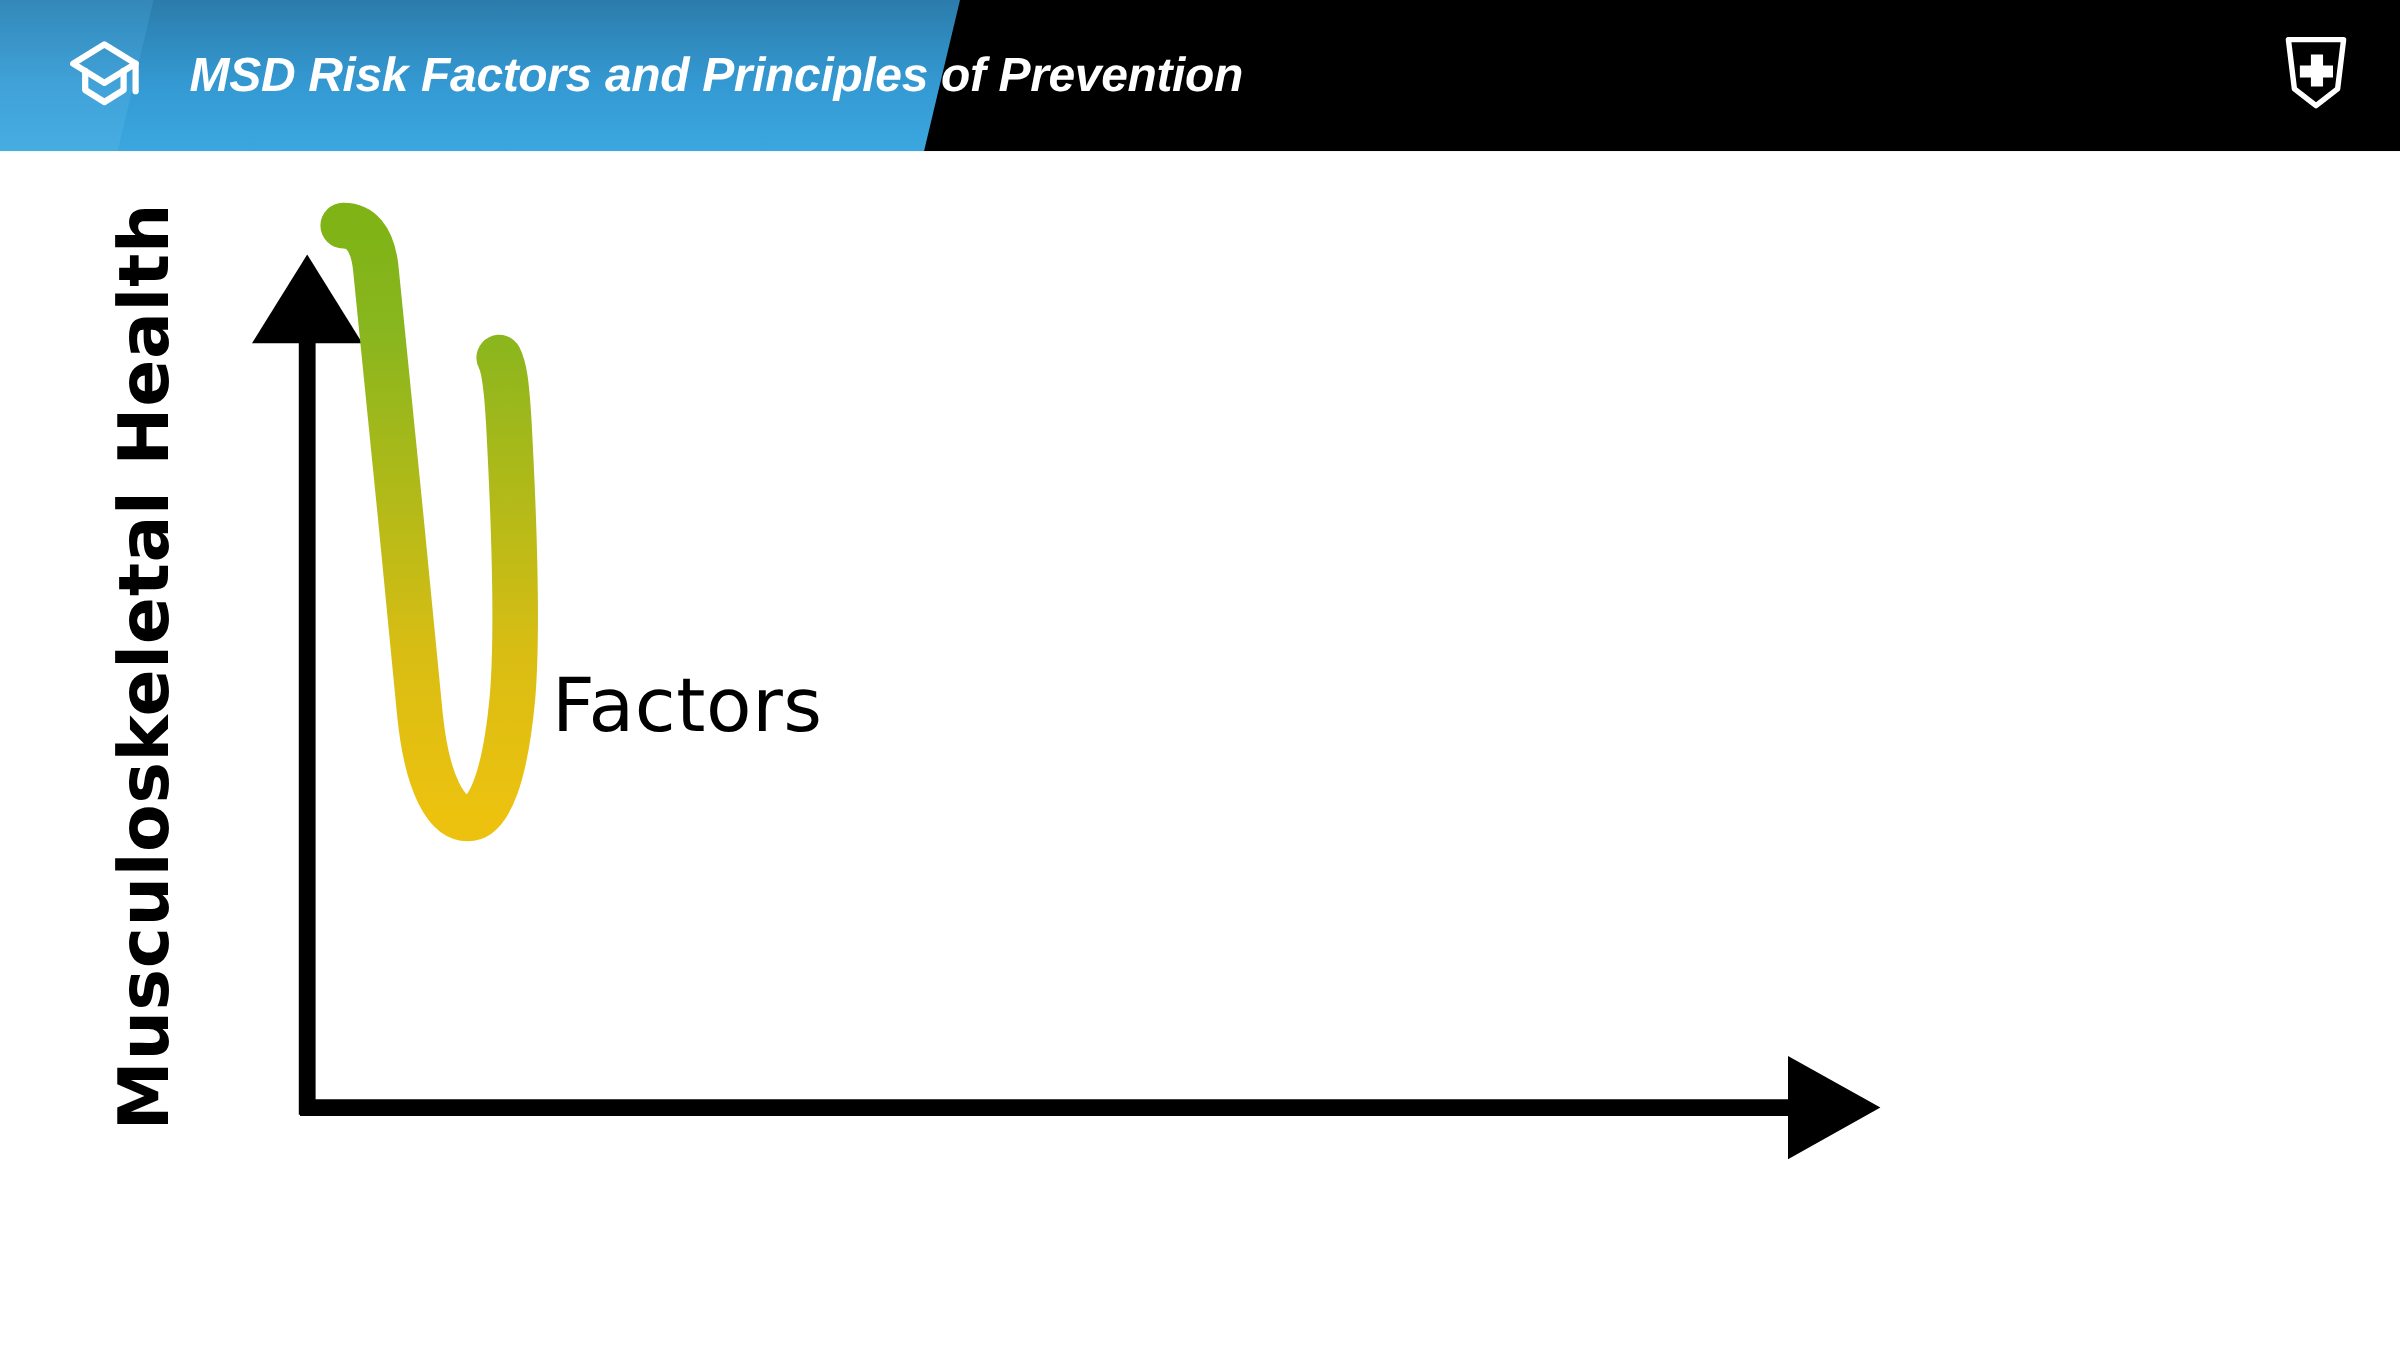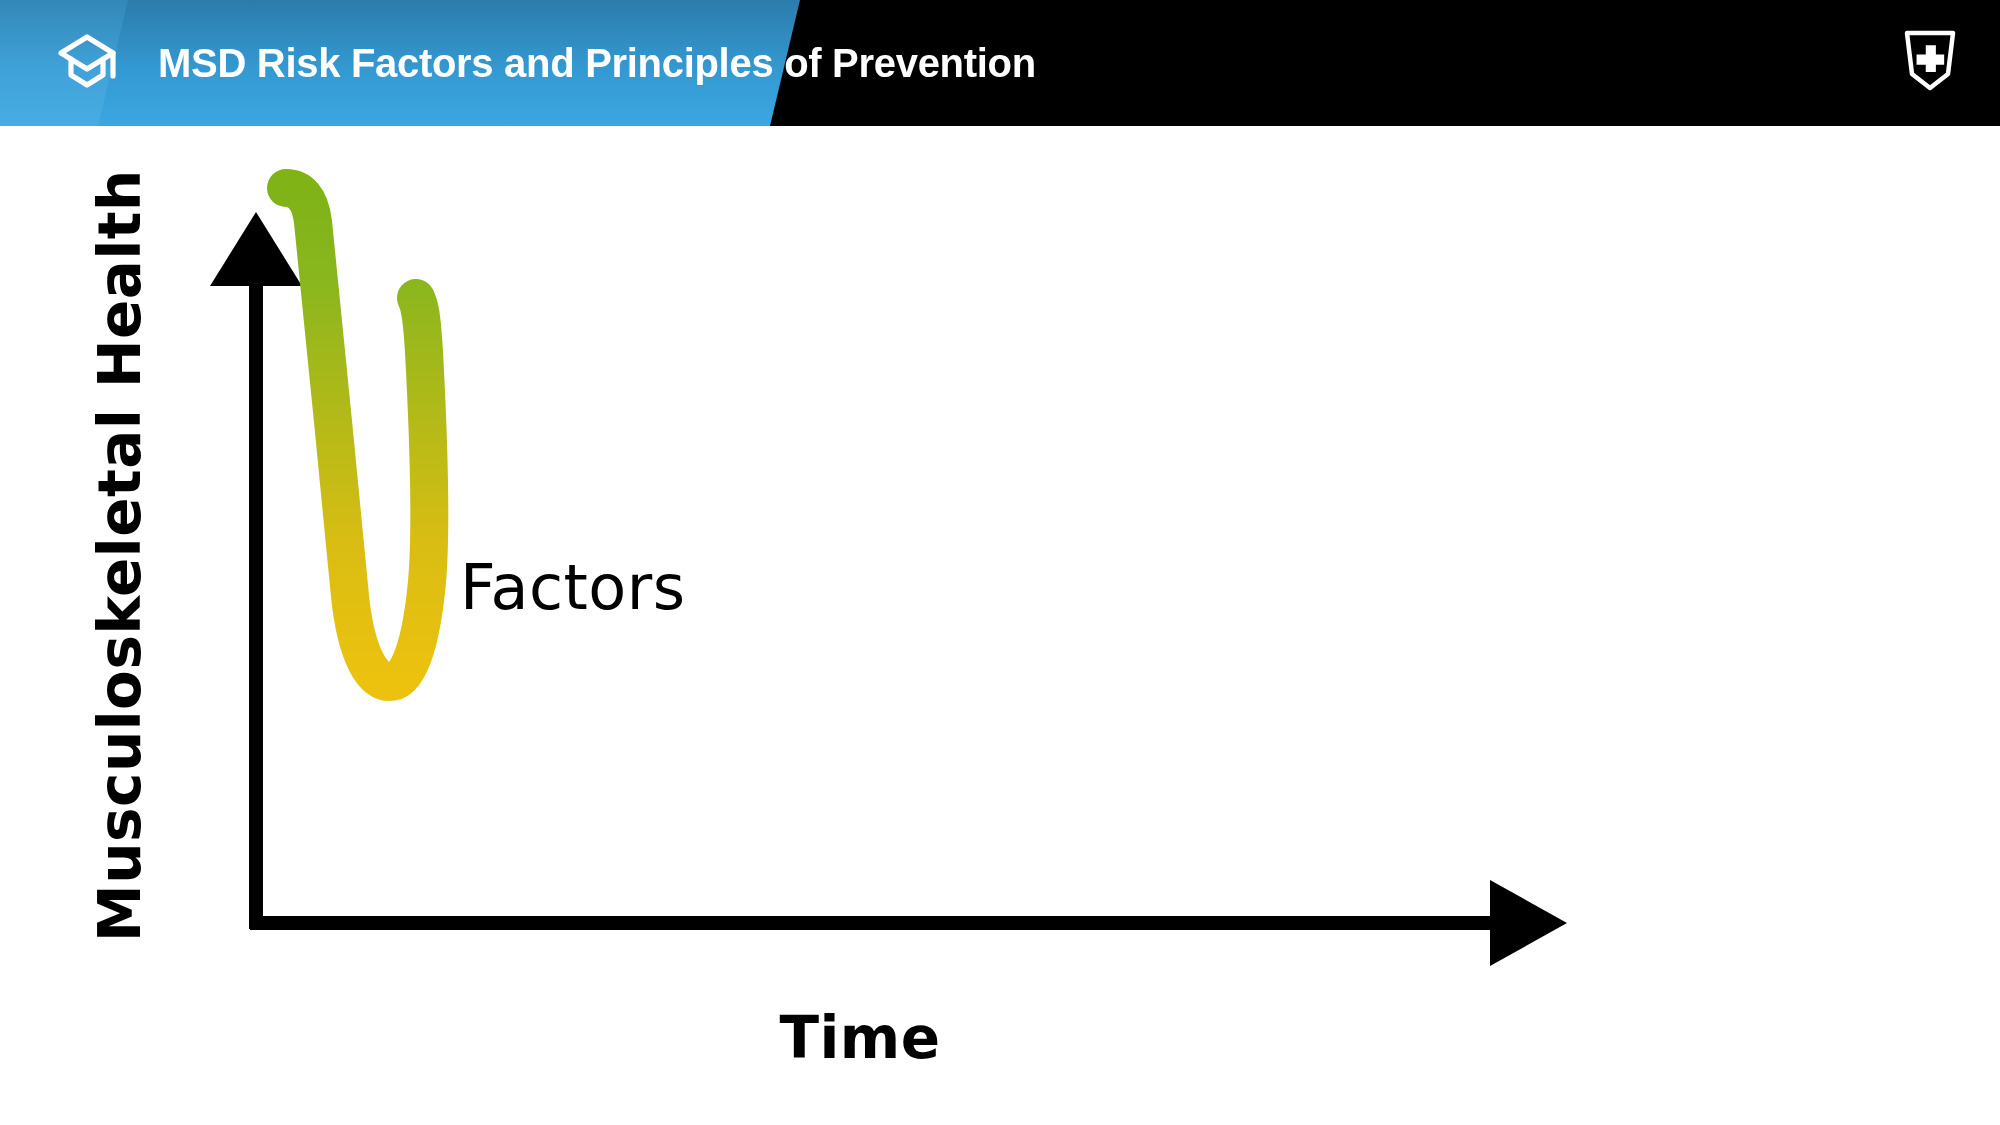--- a/index.html
+++ b/index.html
@@ -17,20 +17,21 @@
 
   
   .header {
     position: absolute;
     left: 0;
     top: 0;
     width: 2000px;
     height: 126px;
     background: #000000;
     overflow: hidden;
+    font-style: italic;
   }
   .header-blue {
     position: absolute;
     left: 0;
     top: 0;
     width: 800px;
     height: 126px;
     background: linear-gradient(180deg, #2b7cab 0%, #3499d2 55%, #3ba7de 100%);
     clip-path: polygon(0 0, 800px 0, 770px 126px, 0 126px);
   }
@@ -187,17 +188,16 @@
                C 322 190, 340 360, 350 470
                C 356 528, 372 556, 390 556
                C 408 556, 421 520, 427 456
                C 432 398, 428 300, 424 226
                C 422 192, 420 180, 416 172" fill="none" stroke="url(#curveGrad)" stroke-width="38" stroke-linecap="round" stroke-linejoin="round"></path>
     </g>
   </svg>
 
   <div class="axis-label y-axis-label">Musculoskeletal Health</div>
 
-  <div class="axis-label x-axis-label">Time</div>
 
   <div class="curve-label">Factors</div>
 
 </div>
 
 </body></html>

